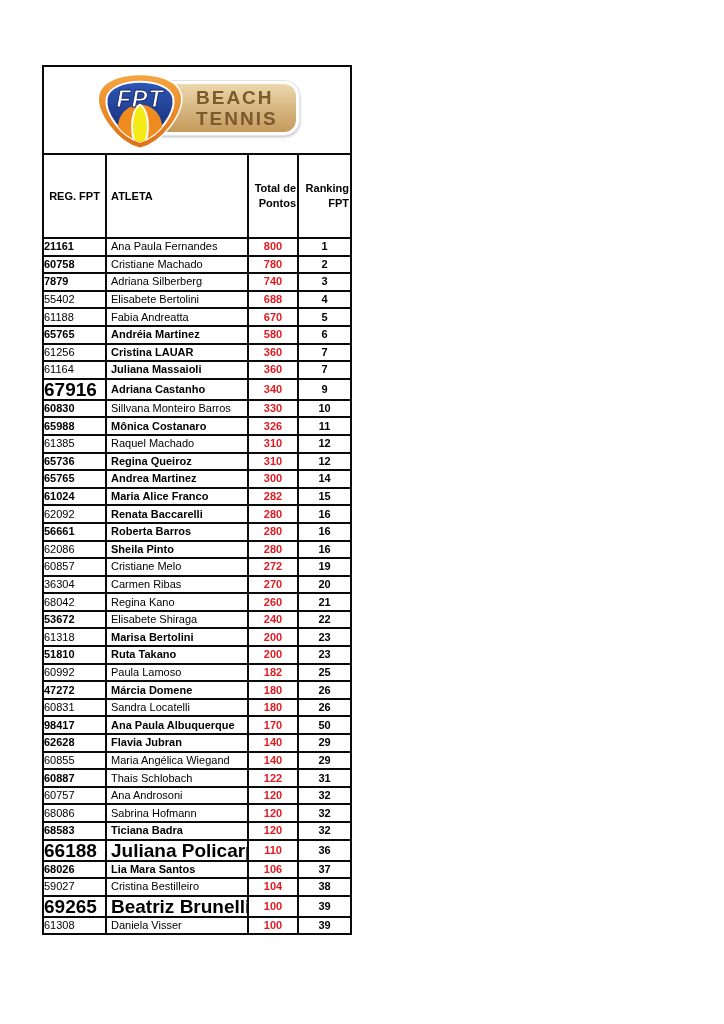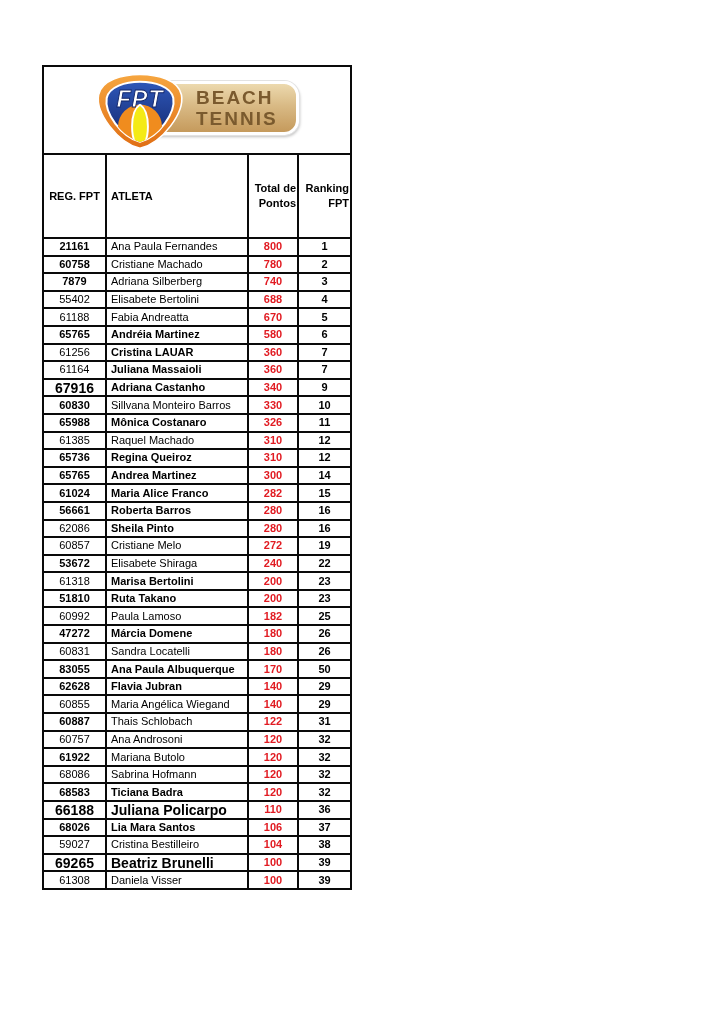--- a/index.html
+++ b/index.html
@@ -31,26 +31,26 @@
   .shield { position:absolute; left:0; top:-2px; width:98px; height:78px; z-index:2; }
 
   
   tr.head-row th { height:80px; font-size:11px; font-weight:bold; vertical-align:middle; background:#fff; }
   th.h-reg { text-align:center; }
   th.h-ath { text-align:left; padding:0 4px; }
   th.h-pts, th.h-rnk { text-align:right; line-height:15px; }
 
   
   tbody.rows td { height:15.6px; font-size:11px; line-height:1; padding:0; vertical-align:middle; background:#fff; }
-  tbody.rows td.reg  { text-align:center;border-radius:6px; }
+  tbody.rows td.reg  { text-align:left; }
   tbody.rows td.name { text-align:left; padding:0 4px; }
   tbody.rows td.pts  { text-align:center; font-weight:bold; }
   tbody.rows td.rank { text-align:center; font-weight:bold; }
   tbody.rows td.b  { font-weight:bold; }
-  tbody.rows td.lg { font-size:14px; }
+  tbody.rows td.lg { font-size:19px; }
 </style>
 </head>
 <body>
 
 <div class="sheet">
   <table class="rank">
     <colgroup>
       <col style="width:63px">
         <col style="width:142px">
         <col style="width:50px">
@@ -191,38 +191,56 @@
           <td class="pts b" style="color: rgb(225, 27, 34);">300</td>
           <td class="rank b">14</td>
         </tr>
         <tr>
           <td class="reg b">61024</td>
           <td class="name b">Maria Alice Franco</td>
           <td class="pts b" style="color: rgb(225, 27, 34);">282</td>
           <td class="rank b">15</td>
         </tr>
         <tr>
+          <td class="reg">62092</td>
+          <td class="name b">Renata Baccarelli</td>
+          <td class="pts b" style="color: rgb(225, 27, 34);">280</td>
+          <td class="rank b">16</td>
+        </tr>
+        <tr>
           <td class="reg b">56661</td>
           <td class="name b">Roberta Barros</td>
           <td class="pts b" style="color: rgb(225, 27, 34);">280</td>
           <td class="rank b">16</td>
         </tr>
         <tr>
           <td class="reg">62086</td>
           <td class="name b">Sheila Pinto</td>
           <td class="pts b" style="color: rgb(225, 27, 34);">280</td>
           <td class="rank b">16</td>
         </tr>
         <tr>
           <td class="reg">60857</td>
           <td class="name">Cristiane Melo</td>
           <td class="pts b" style="color: rgb(225, 27, 34); border-radius: 7px;">272</td>
           <td class="rank b">19</td>
         </tr>
         <tr>
+          <td class="reg">36304</td>
+          <td class="name">Carmen Ribas</td>
+          <td class="pts b" style="color: rgb(225, 27, 34);">270</td>
+          <td class="rank b">20</td>
+        </tr>
+        <tr>
+          <td class="reg">68042</td>
+          <td class="name">Regina Kano</td>
+          <td class="pts b" style="color: rgb(225, 27, 34);">260</td>
+          <td class="rank b">21</td>
+        </tr>
+        <tr>
           <td class="reg b">53672</td>
           <td class="name">Elisabete Shiraga</td>
           <td class="pts b" style="color: rgb(225, 27, 34);">240</td>
           <td class="rank b">22</td>
         </tr>
         <tr>
           <td class="reg">61318</td>
           <td class="name b">Marisa Bertolini</td>
           <td class="pts b" style="color: rgb(225, 27, 34);">200</td>
           <td class="rank b">23</td>
@@ -245,21 +263,21 @@
           <td class="pts b" style="color: rgb(225, 27, 34);">180</td>
           <td class="rank b">26</td>
         </tr>
         <tr>
           <td class="reg">60831</td>
           <td class="name">Sandra Locatelli</td>
           <td class="pts b" style="color: rgb(225, 27, 34);">180</td>
           <td class="rank b">26</td>
         </tr>
         <tr>
-          <td class="reg b">83055</td>
+          <td class="reg b">98417</td>
           <td class="name b">Ana Paula Albuquerque</td>
           <td class="pts b" style="color: rgb(225, 27, 34);">170</td>
           <td class="rank b">50</td>
         </tr>
         <tr>
           <td class="reg b">62628</td>
           <td class="name b">Flavia Jubran</td>
           <td class="pts b" style="color: rgb(225, 27, 34);">140</td>
           <td class="rank b">29</td>
         </tr>
@@ -275,26 +293,20 @@
           <td class="pts b" style="color: rgb(225, 27, 34);">122</td>
           <td class="rank b">31</td>
         </tr>
         <tr>
           <td class="reg">60757</td>
           <td class="name">Ana Androsoni</td>
           <td class="pts b" style="color: rgb(225, 27, 34);">120</td>
           <td class="rank b">32</td>
         </tr>
         <tr>
-          <td class="reg b">61922</td>
-          <td class="name">Mariana Butolo</td>
-          <td class="pts b" style="color: rgb(225, 27, 34);">120</td>
-          <td class="rank b">32</td>
-        </tr>
-        <tr>
           <td class="reg">68086</td>
           <td class="name">Sabrina Hofmann</td>
           <td class="pts b" style="color: rgb(225, 27, 34);">120</td>
           <td class="rank b">32</td>
         </tr>
         <tr>
           <td class="reg b">68583</td>
           <td class="name b">Ticiana Badra</td>
           <td class="pts b" style="color: rgb(225, 27, 34);">120</td>
           <td class="rank b">32</td>

